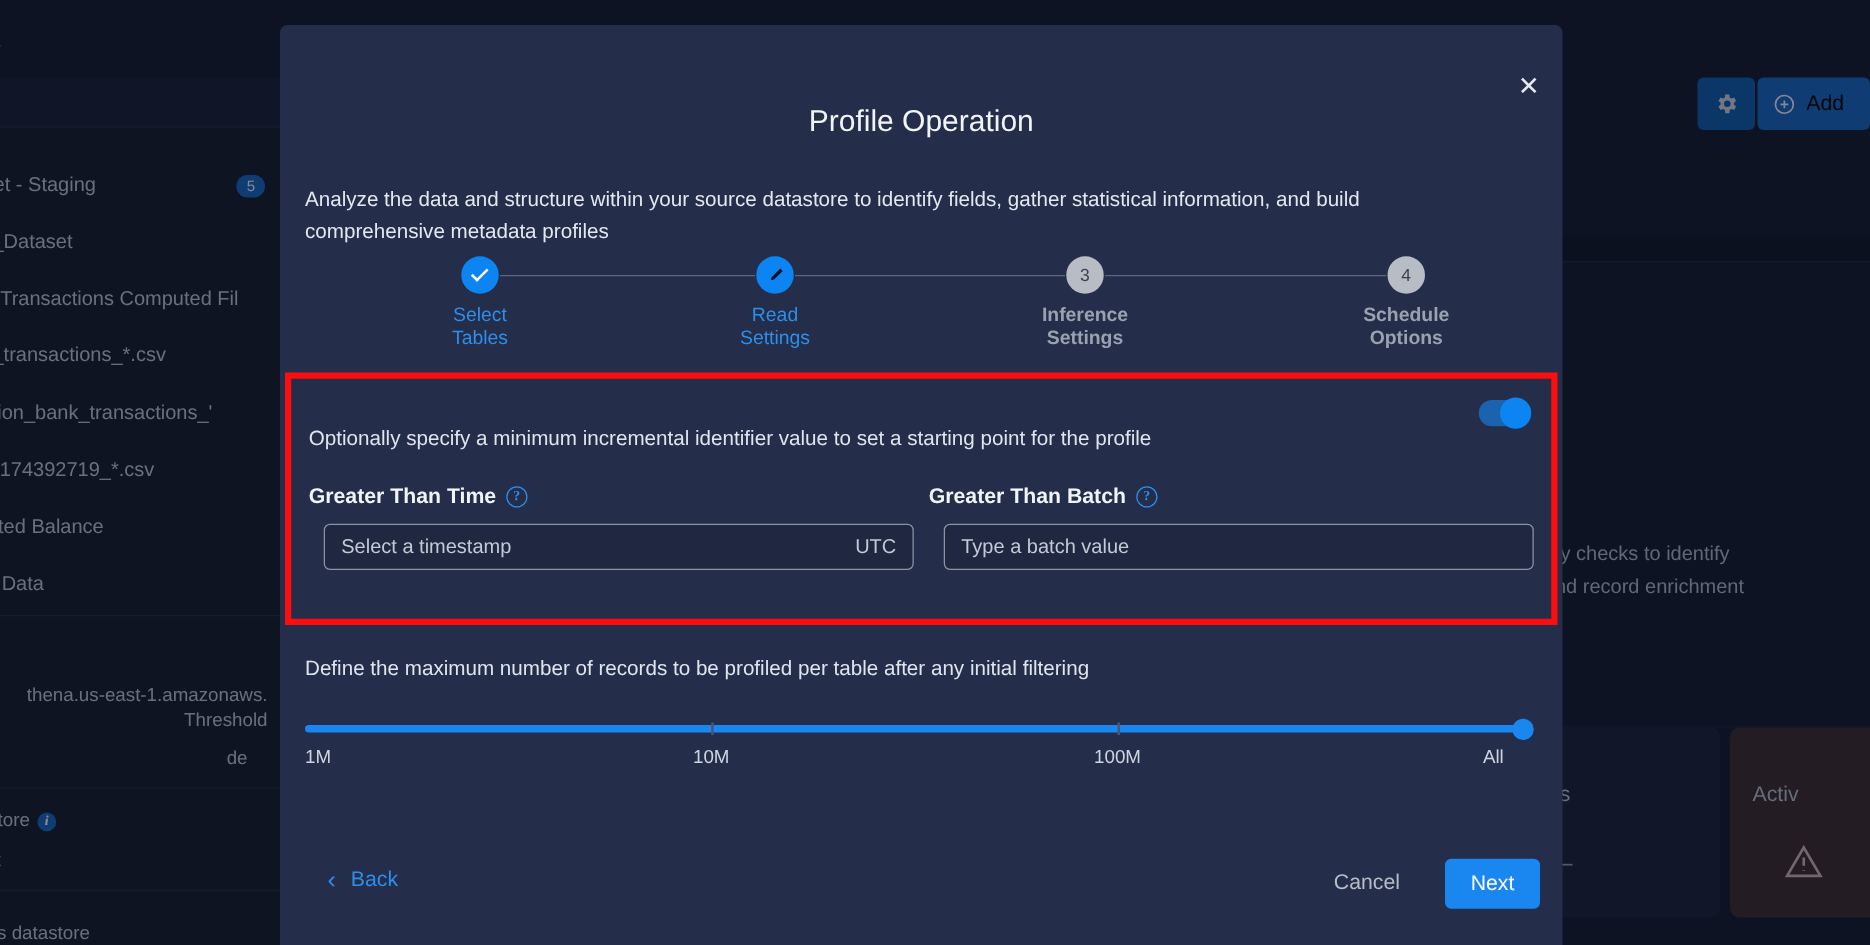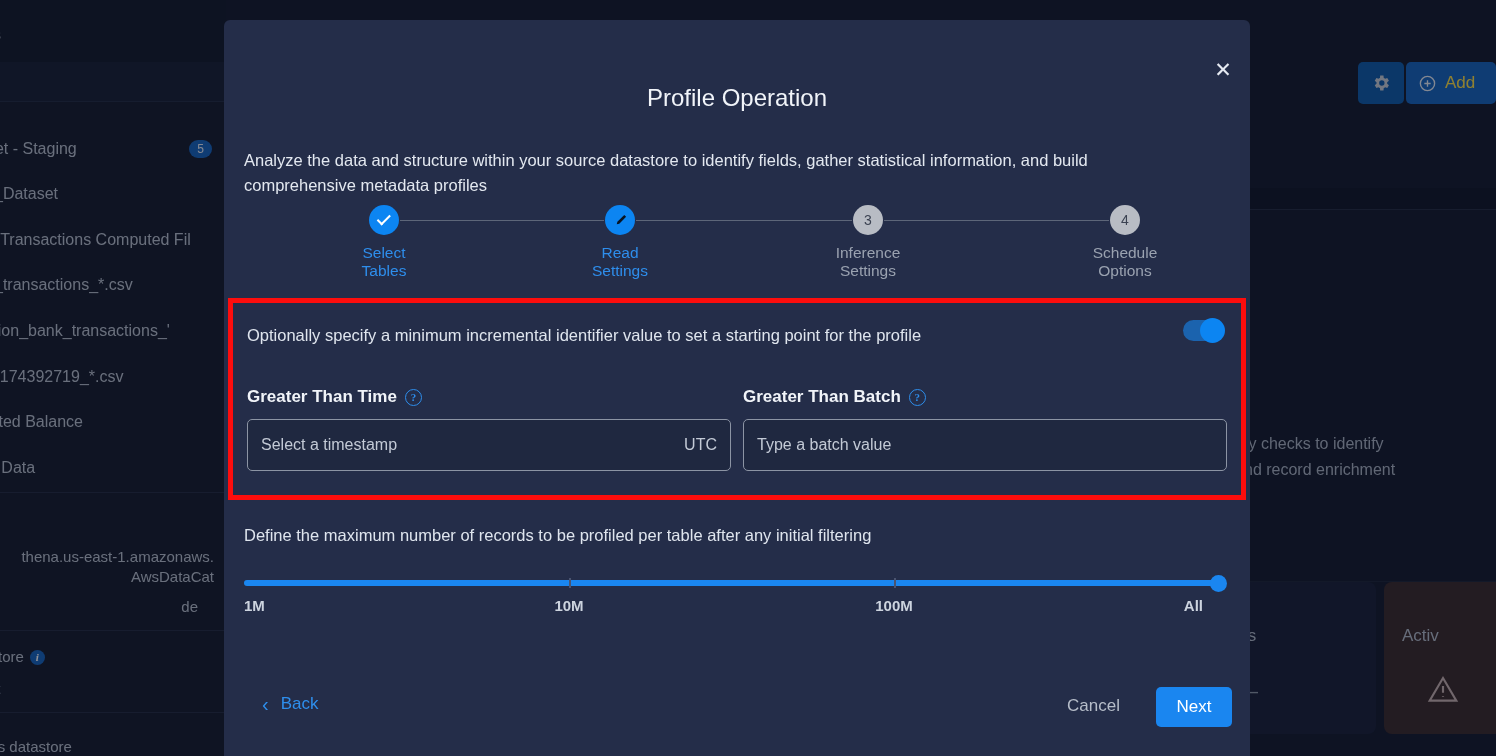--- a/index.html
+++ b/index.html
@@ -67,21 +67,21 @@
   }
   .bg-gear {
     position: absolute; right: 92px; top: 62px;
     width: 46px; height: 42px; border-radius: 5px; background: #0d5cab;
     display: flex; align-items: center; justify-content: center;
   }
   .bg-add {
     position: absolute; right: 0px; top: 62px;
     width: 90px; height: 42px; border-radius: 5px; background: #1565c0;
     display: flex; align-items: center; gap: 8px; padding-left: 12px;
-    color: #fde047; font-size: 17px;
+    color: #000000; font-size: 17px;
   }
   .bg-strip {
     position: absolute; left: 226px; top: 188px; right: 0; height: 22px;
     background: #101729; border-bottom: 1px solid #232c42;
   }
   .bg-right-txt {
     position: absolute; right: 14px; font-size: 16px; color: #a9b3c4;
     white-space: nowrap; text-align: left;
   }
   .bg-card-row {
@@ -147,39 +147,39 @@
     width: 30px; height: 30px; border-radius: 50%;
     margin: 0 auto; display: flex; align-items: center; justify-content: center;
     font-size: 14px; color: #fff;
   }
   .step.done .circle, .step.current .circle { background: #0c85f2; }
   .step.todo .circle { background: #b8bcc4; color: #3b4252; }
   .step .l1 { margin-top: 9px; font-size: 15.5px; line-height: 18px; }
   .step .l2 { font-size: 15.5px; line-height: 18px; }
   .step.done .l1, .step.done .l2,
   .step.current .l1, .step.current .l2 { color: #2e8eec; }
-  .step.todo .l1, .step.todo .l2 { color: #9aa2b0; }
+  .step.todo .l1, .step.todo .l2 { color: #9aa2b0; font-weight: bold; }
   .step-line {
     position: absolute; top: 15px; height: 1px; background: #5d6679;
   }
   .tick {
     width: 13px; height: 7px;
     border-left: 2.2px solid #fff; border-bottom: 2.2px solid #fff;
     transform: rotate(-45deg) translate(1px,-2px);
   }
 
   
   #highlight {
     position: absolute; left: 4px; top: 278px;
     width: 1018px; height: 202px;
     border: 5px solid #fd0d0d;
   }
   #threshold { position: absolute; inset: 0; padding: 12px 14px 0 14px; }
   .sec-title { font-size: 19px; color: #f2f5fa; font-weight: bold; }
-  .sec-sub { margin-top: 11px; font-size: 16.5px; color: #dfe5ee; }
+  .sec-sub { margin-top: 27px; font-size: 16.5px; color: #dfe5ee; }
   #toggle {
     position: absolute; right: 18px; top: 17px;
     width: 40px; height: 21px; border-radius: 11px; background: #1b63ae;
     cursor: pointer;
   }
   #toggle .knob {
     position: absolute; right: -2px; top: -2px;
     width: 25px; height: 25px; border-radius: 50%; background: #0c85f2;
   }
   .field-row {
@@ -191,24 +191,24 @@
     font-size: 17px; color: #f1f4f9; font-weight: bold;
     display: flex; align-items: center; gap: 8px;
   }
   .help-icon {
     width: 17px; height: 17px; border-radius: 50%;
     border: 1.6px solid #2e8eec; color: #2e8eec;
     font-size: 11px; font-weight: bold; line-height: 14px; text-align: center;
     font-family: "Liberation Serif", serif;
   }
   .input-box {
-    margin-top: 12px; height: 52px; border-radius: 5px;
+    margin-top: 12px; height: 37px; border-radius: 5px;
     border: 1px solid #8c94a4; background: #1f2840;
     display: flex; align-items: center; padding: 0 13px;
-    font-size: 16px; color: #c3cad6; cursor: text;
+    font-size: 16px; color: #c3cad6; cursor: text; margin-left: 12px;
   }
   .input-box .suffix { margin-left: auto; color: #c3cad6; }
 
   
   #record { position: absolute; left: 20px; top: 495px; width: 986px; }
   #record .sec-title { font-size: 19px; }
   #record .sec-sub { margin-top: 11px; }
   #slider-wrap { position: absolute; left: 20px; top: 560px; width: 976px; }
   .slider-track {
     position: relative; height: 6px; border-radius: 3px; background: #2b3category;
@@ -221,21 +221,21 @@
     position: absolute; top: -2px; width: 2px; height: 10px; background: #4b5470;
   }
   .slider-thumb {
     position: absolute; top: -5px; width: 17px; height: 17px;
     border-radius: 50%; background: #1a86f0; cursor: grab;
   }
   .slider-labels {
     position: relative; margin-top: 11px; height: 20px;
     font-size: 15px; color: #cdd4df;
   }
-  .slider-labels span { position: absolute; font-weight: bold; }
+  .slider-labels span { position: absolute; }
 
   
   #footer { position: absolute; left: 0; right: 0; top: 660px; height: 76px; }
   #back-btn {
     position: absolute; left: 38px; top: 14px;
     display: flex; align-items: center; gap: 12px;
     color: #2e8eec; font-size: 17px; cursor: pointer;
   }
   #back-btn .chev { font-size: 20px; line-height: 1; }
   #cancel-btn {
@@ -283,21 +283,21 @@
           <span class="lbl" style="left: -14px;">lated Balance</span>
         </div>
         <div class="bg-row" style="top: 445px;">
           <span class="lbl" style="left: -12px;">0 Data</span>
         </div>
       </div>
 
     <div class="bg-sep" style="top:492px;"></div>
     <div id="bg-meta">
         <div class="bg-meta" style="top: 548px; right: 12px;">thena.us-east-1.amazonaws.</div>
-        <div class="bg-meta" style="top: 568px; right: 12px;">AwsDataCat</div>
+        <div class="bg-meta" style="top: 568px; right: 12px;">Threshold</div>
         <div class="bg-meta" style="top: 598px; right: 28px;">de</div>
       </div>
     <div class="bg-sep" style="top:630px;"></div>
 
     <div class="bg-meta" style="left:-22px; top:648px; text-align:left;">
       <span>tastore</span><span class="info-dot">i</span>
     </div>
     <div class="bg-meta" style="left:-12px; top:680px; text-align:left;">at</div>
     <div class="bg-sep" style="top:712px;"></div>
     <div class="bg-meta" style="left:-14px; top:738px; text-align:left;">his datastore</div>

